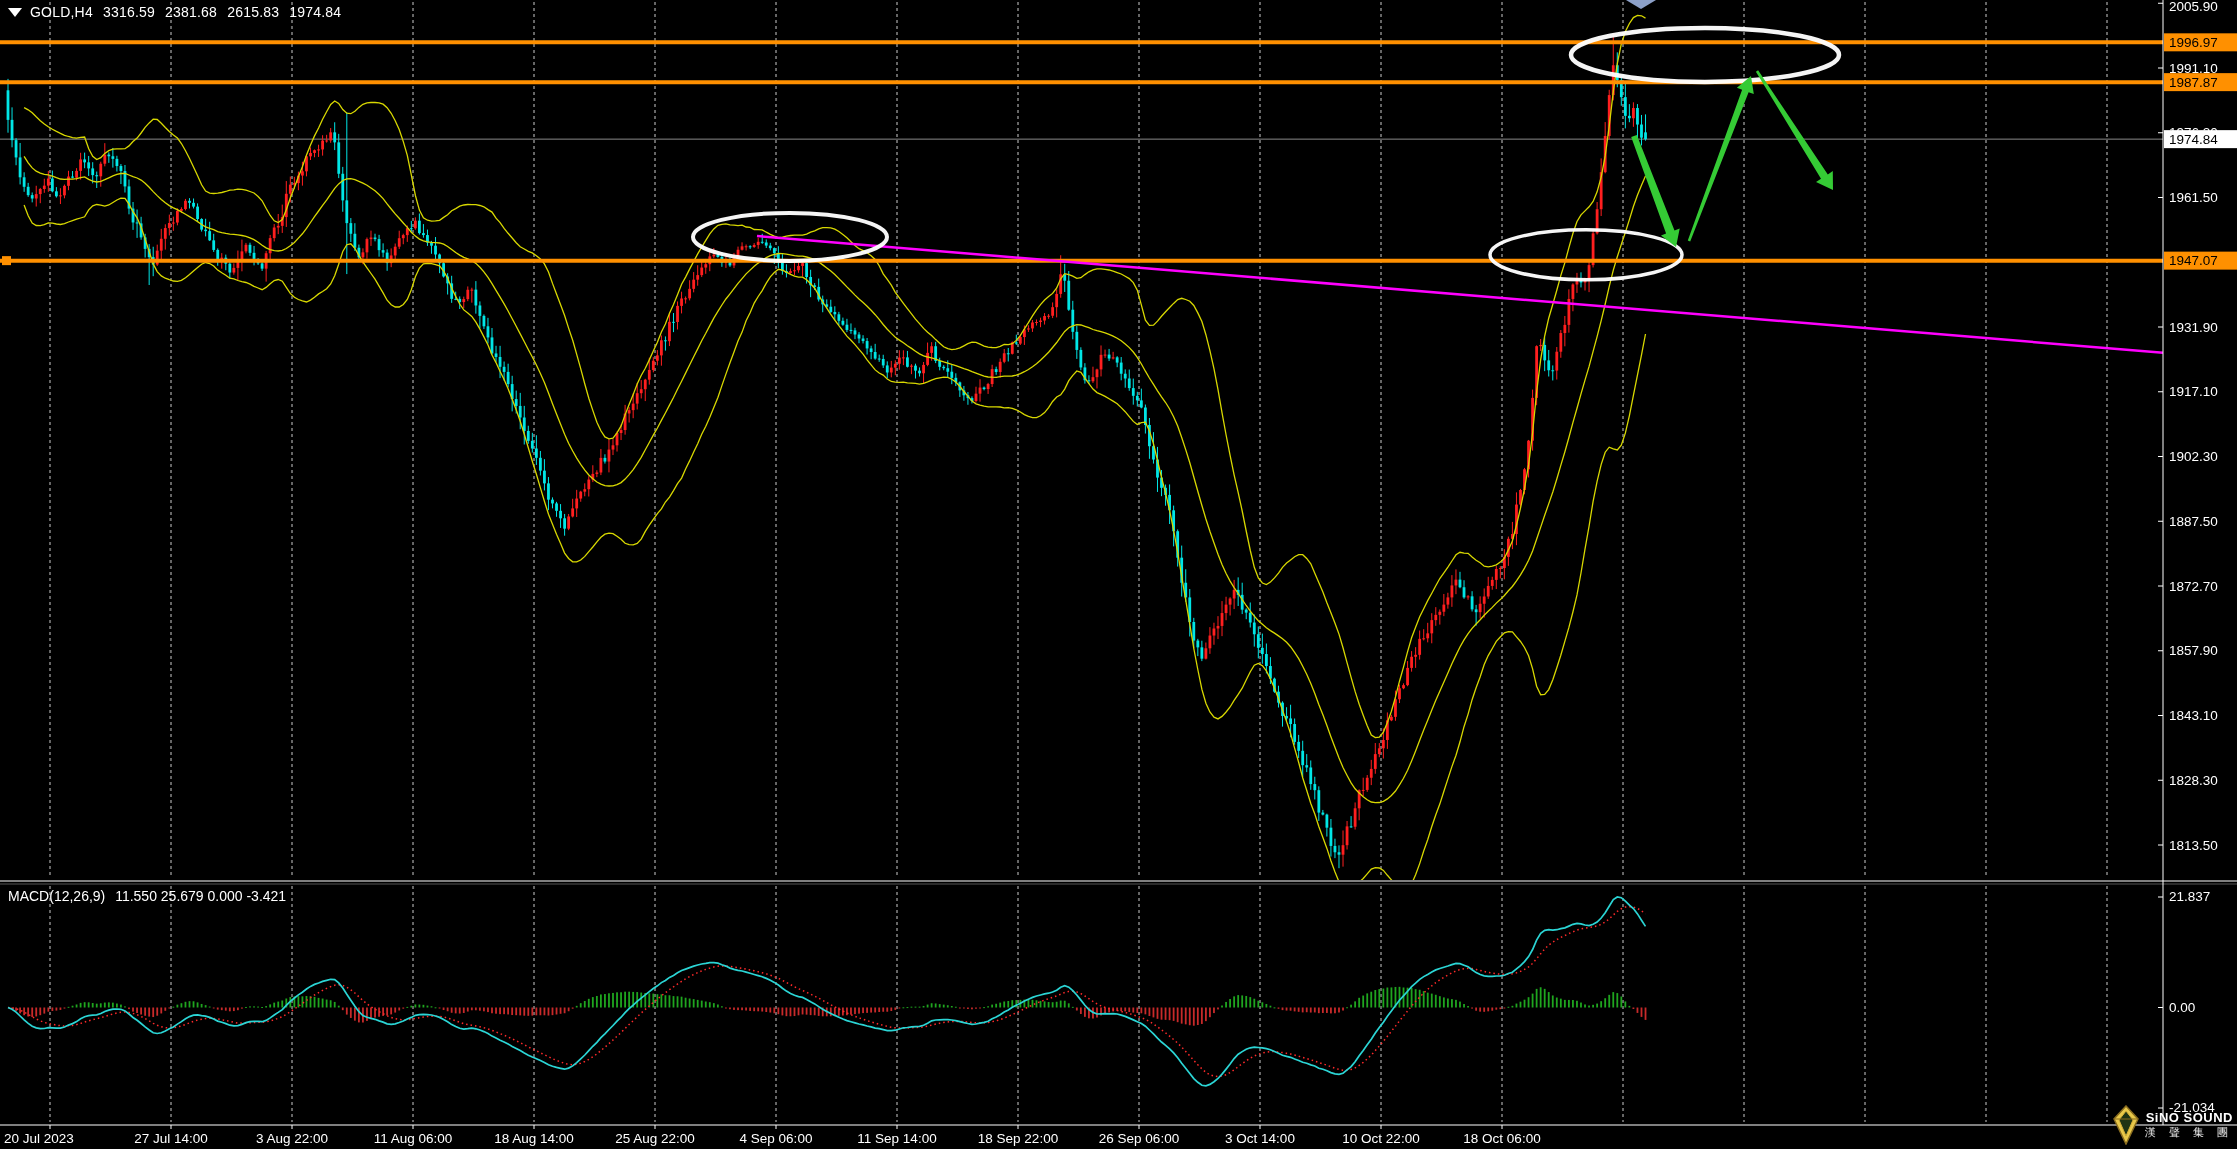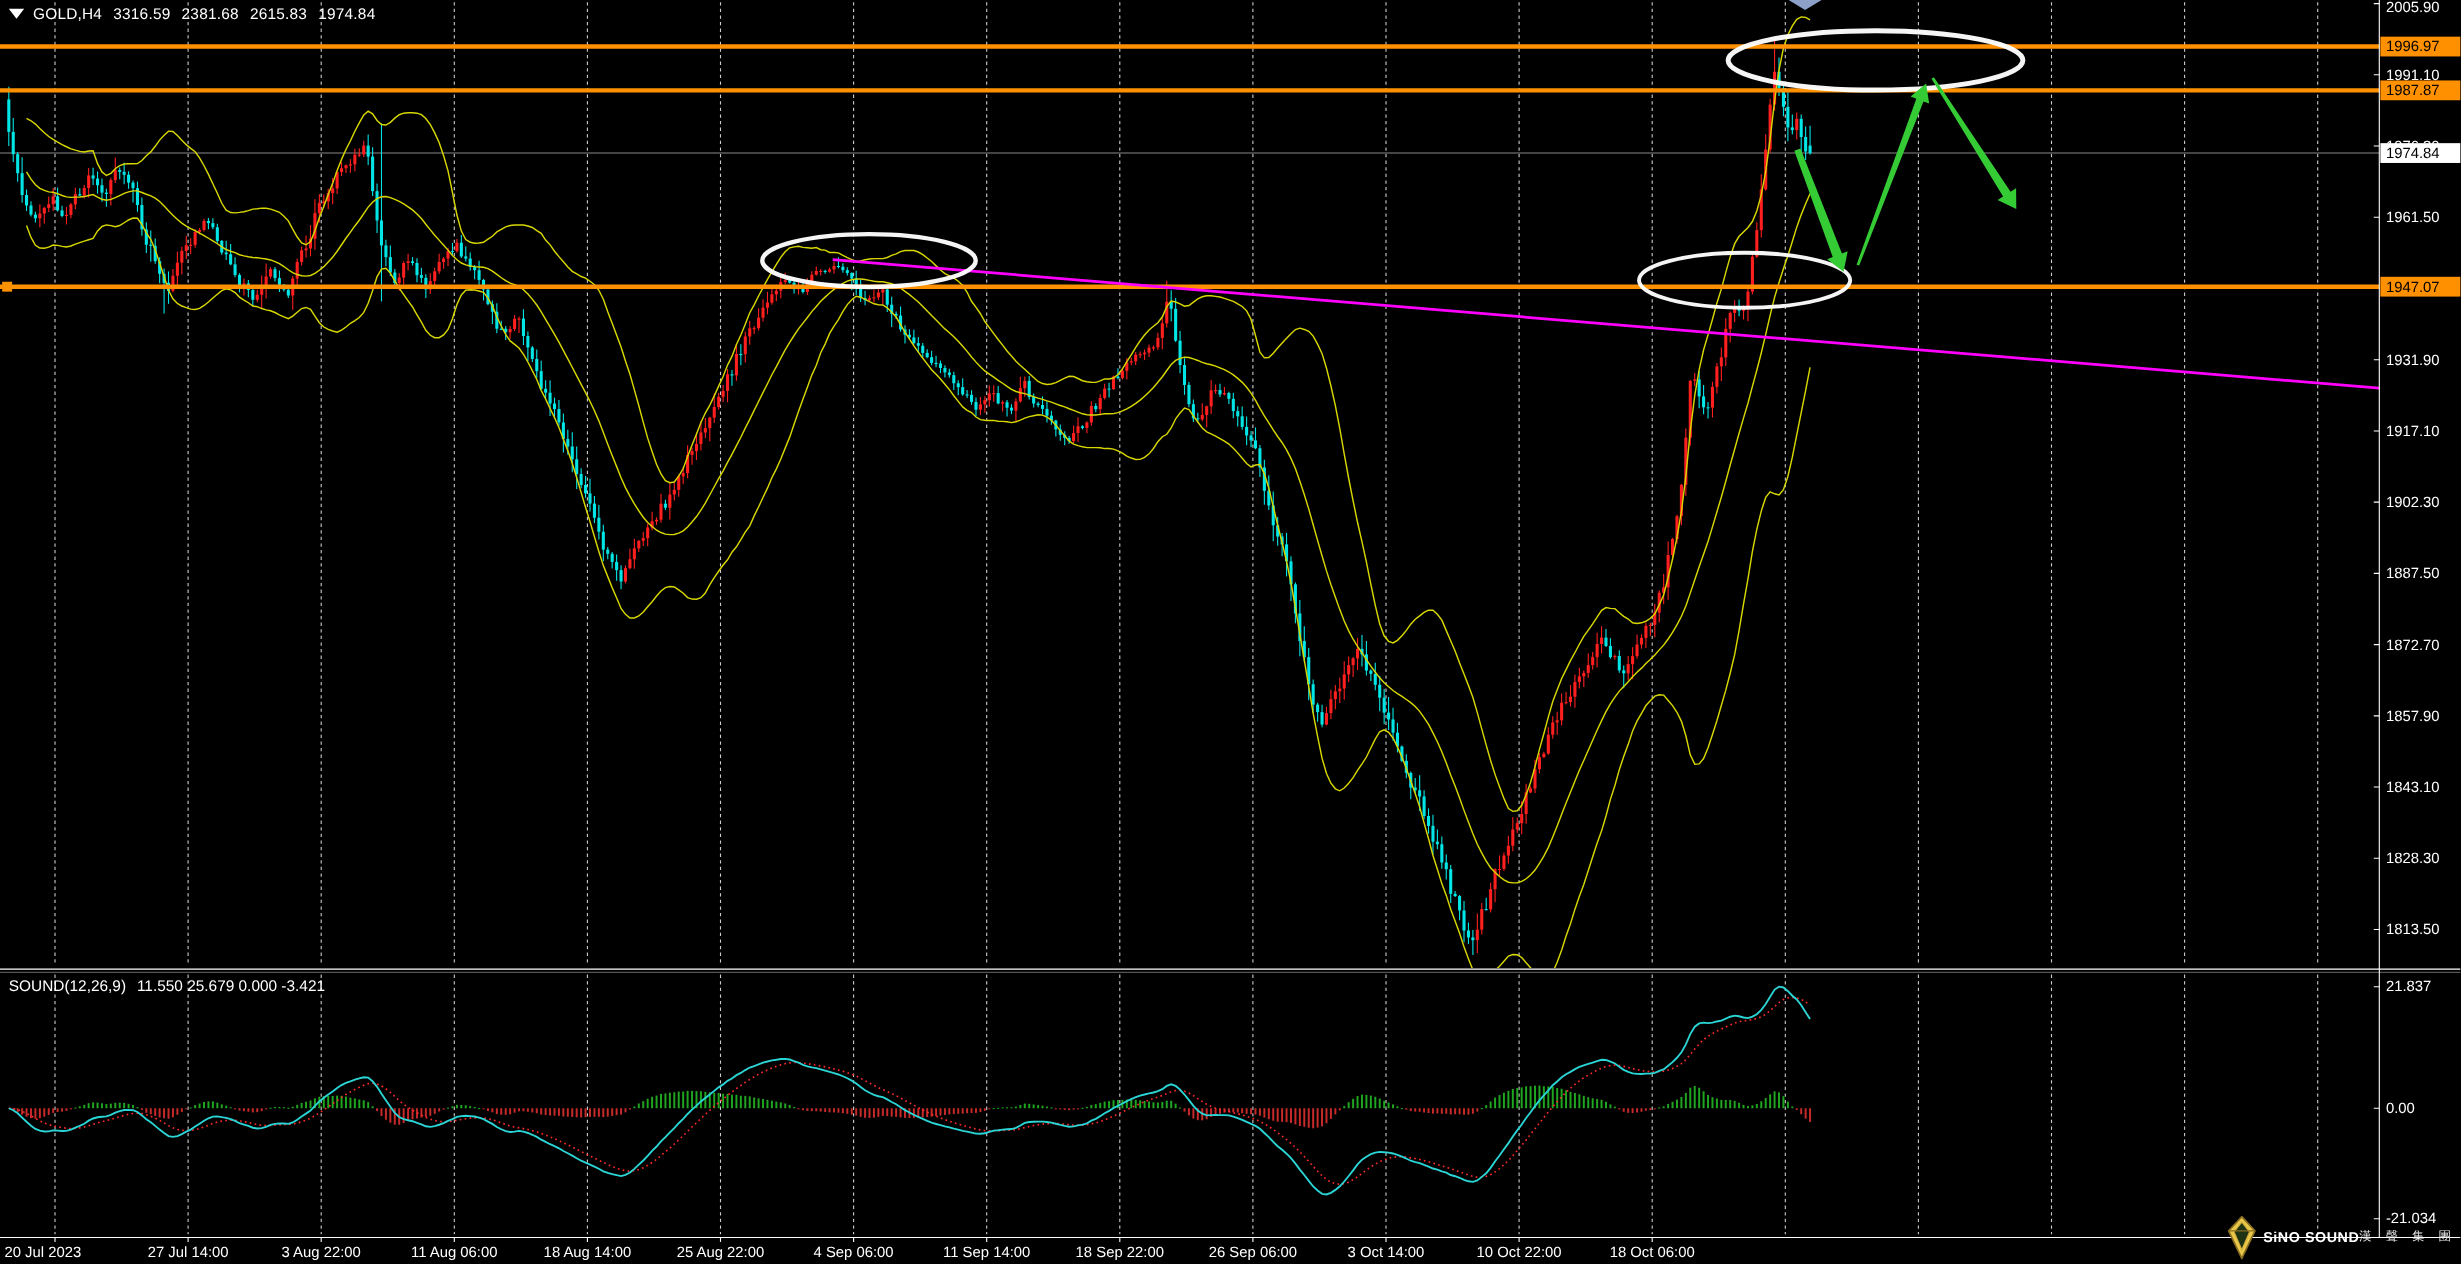--- a/index.html
+++ b/index.html
@@ -7,21 +7,21 @@
          font-family:"Liberation Sans",sans-serif;color:#fff;}
   #chart-svg{position:absolute;left:0;top:0;}
   .titlebar{position:absolute;left:8px;top:4px;display:flex;align-items:center;gap:8px;
             font-size:14px;color:#fff;letter-spacing:.2px;z-index:5;}
   .dd-tri{width:0;height:0;border-left:7px solid transparent;border-right:7px solid transparent;
           border-top:9px solid #fff;display:inline-block;}
   .ohlc span{margin-right:6px;margin-top:20px;}
   .macd-label{position:absolute;left:8px;top:888px;font-size:14px;color:#fff;z-index:5;}
   .macd-label span{margin-right:6px;}
   .logo{position:absolute;right:4px;bottom:4px;display:flex;align-items:center;gap:6px;z-index:6;}
-  .logo-text{display:flex;flex-direction:row;line-height:1.15;text-align:right;}
+  .logo-text{display:flex;flex-direction:column;line-height:1.15;text-align:right;}
   .logo-en{font-size:13px;font-weight:bold;color:#fff;letter-spacing:.5px;}
   .logo-cn{font-size:11px;color:#e8e8e8;letter-spacing:5px;white-space:nowrap;}
 </style>
 </head>
 <body>
 
 <div class="stage">
 
   <svg id="chart-svg" width="2237" height="1149">
       <defs>
@@ -1395,21 +1395,21 @@
     <span class="ohlc">
       <span>GOLD,H4</span>
       <span>3316.59</span>
       <span>2381.68</span>
       <span>2615.83</span>
       <span>1974.84</span>
     </span>
   </div>
 
   <div class="macd-label">
-    <span>SOUND(12,26,9)</span>
+    <span>MACD(12,26,9)</span>
     <span>11.550 25.679 0.000 -3.421</span>
   </div>
 
   <div class="logo">
     <svg width="26" height="40">
       <polygon points="13,1 25,14 13,39 1,14" fill="#e8c84a" stroke="#8a6d1f" stroke-width="1.5"></polygon>
       <polygon points="13,6 20,15 13,31 6,15" fill="#1e3314" stroke="#d4af37" stroke-width="1"></polygon>
       <line x1="1" y1="14" x2="25" y2="14" stroke="#8a6d1f" stroke-width="1"></line>
     </svg>
     <div class="logo-text">

